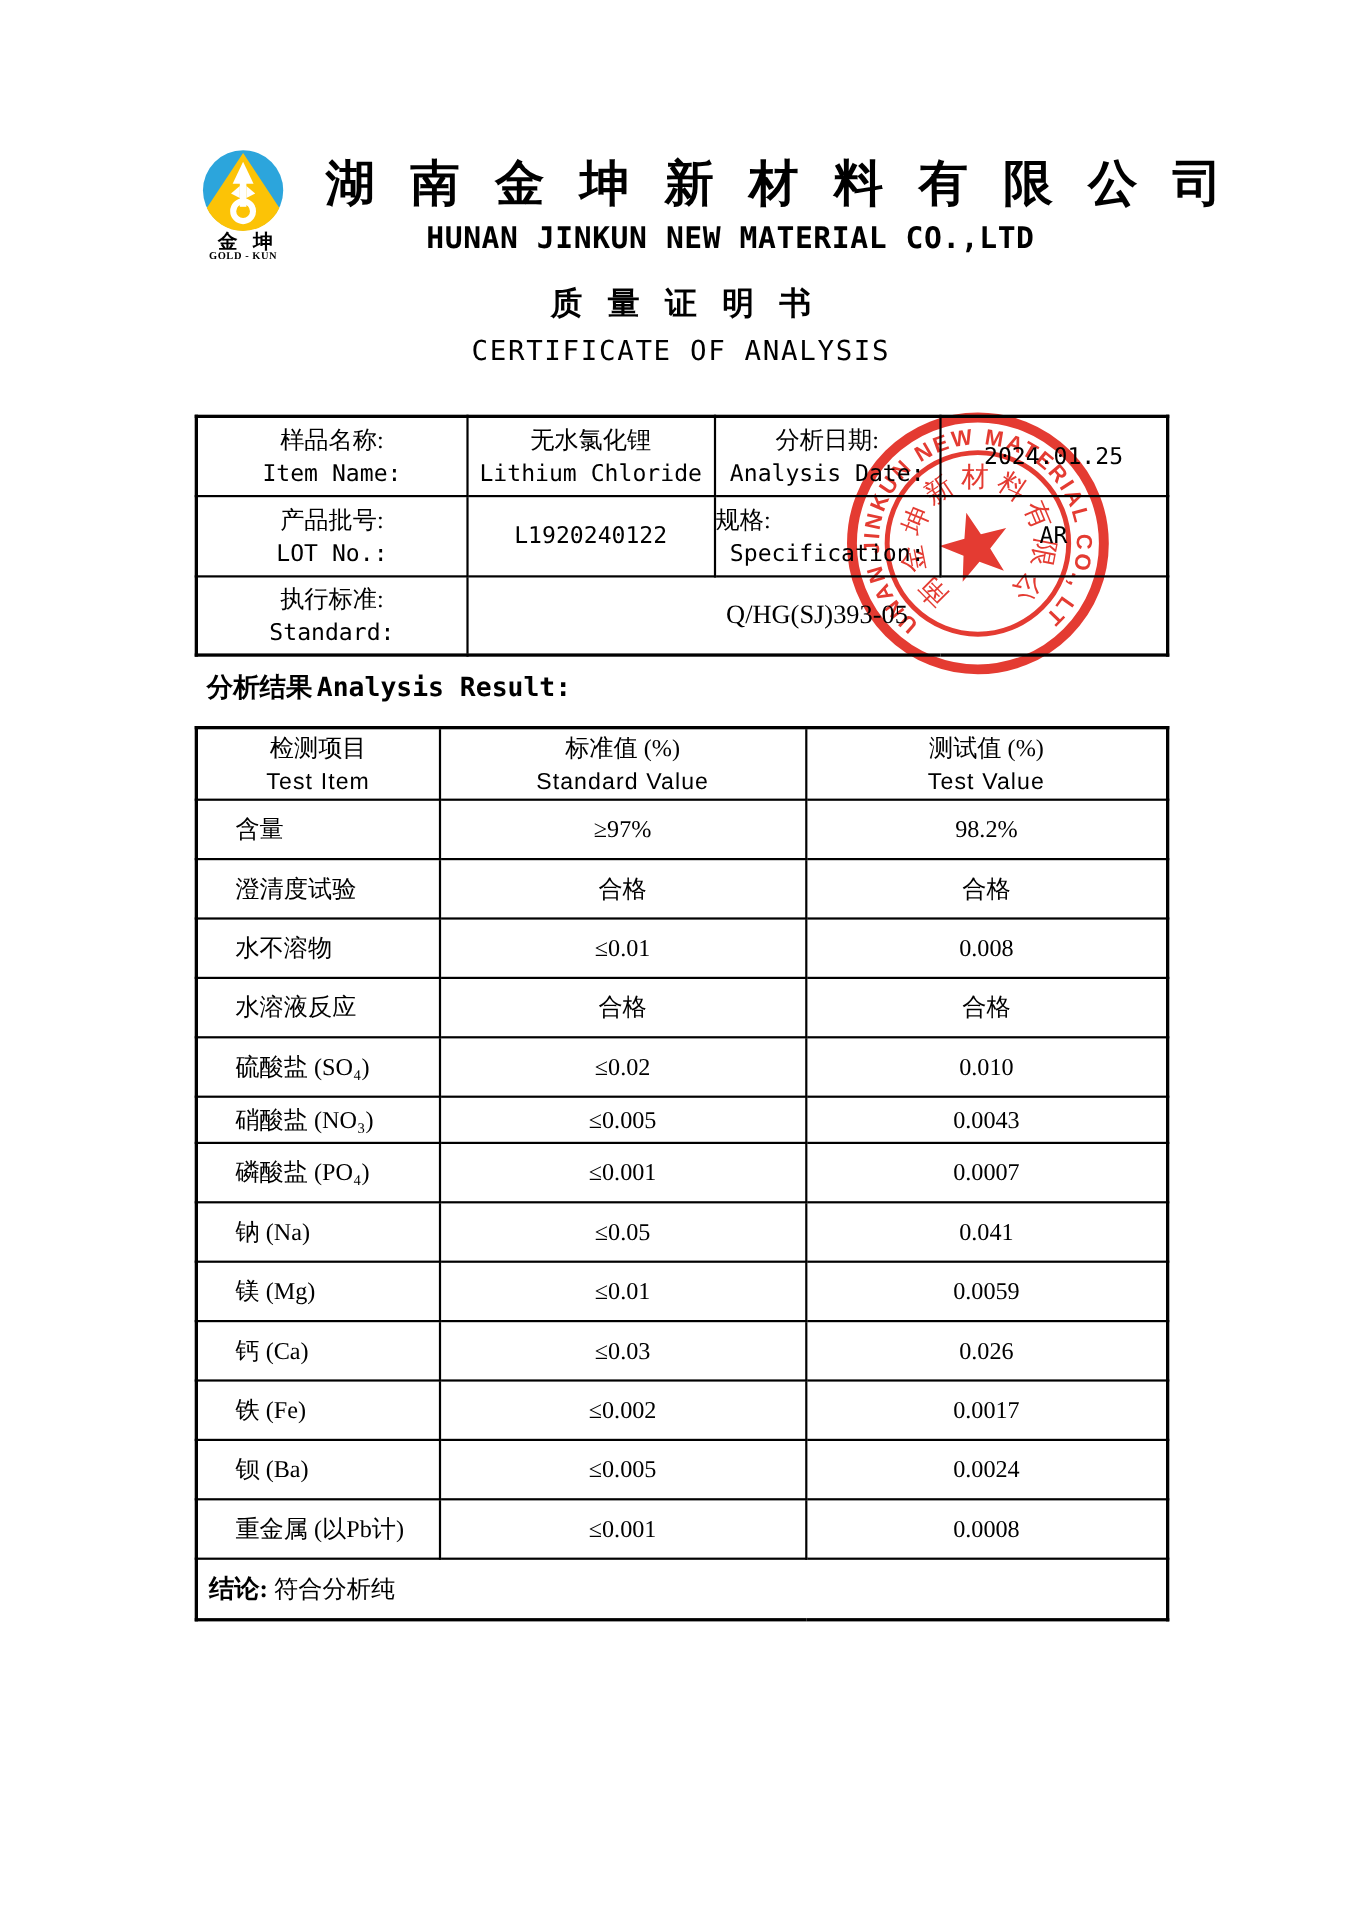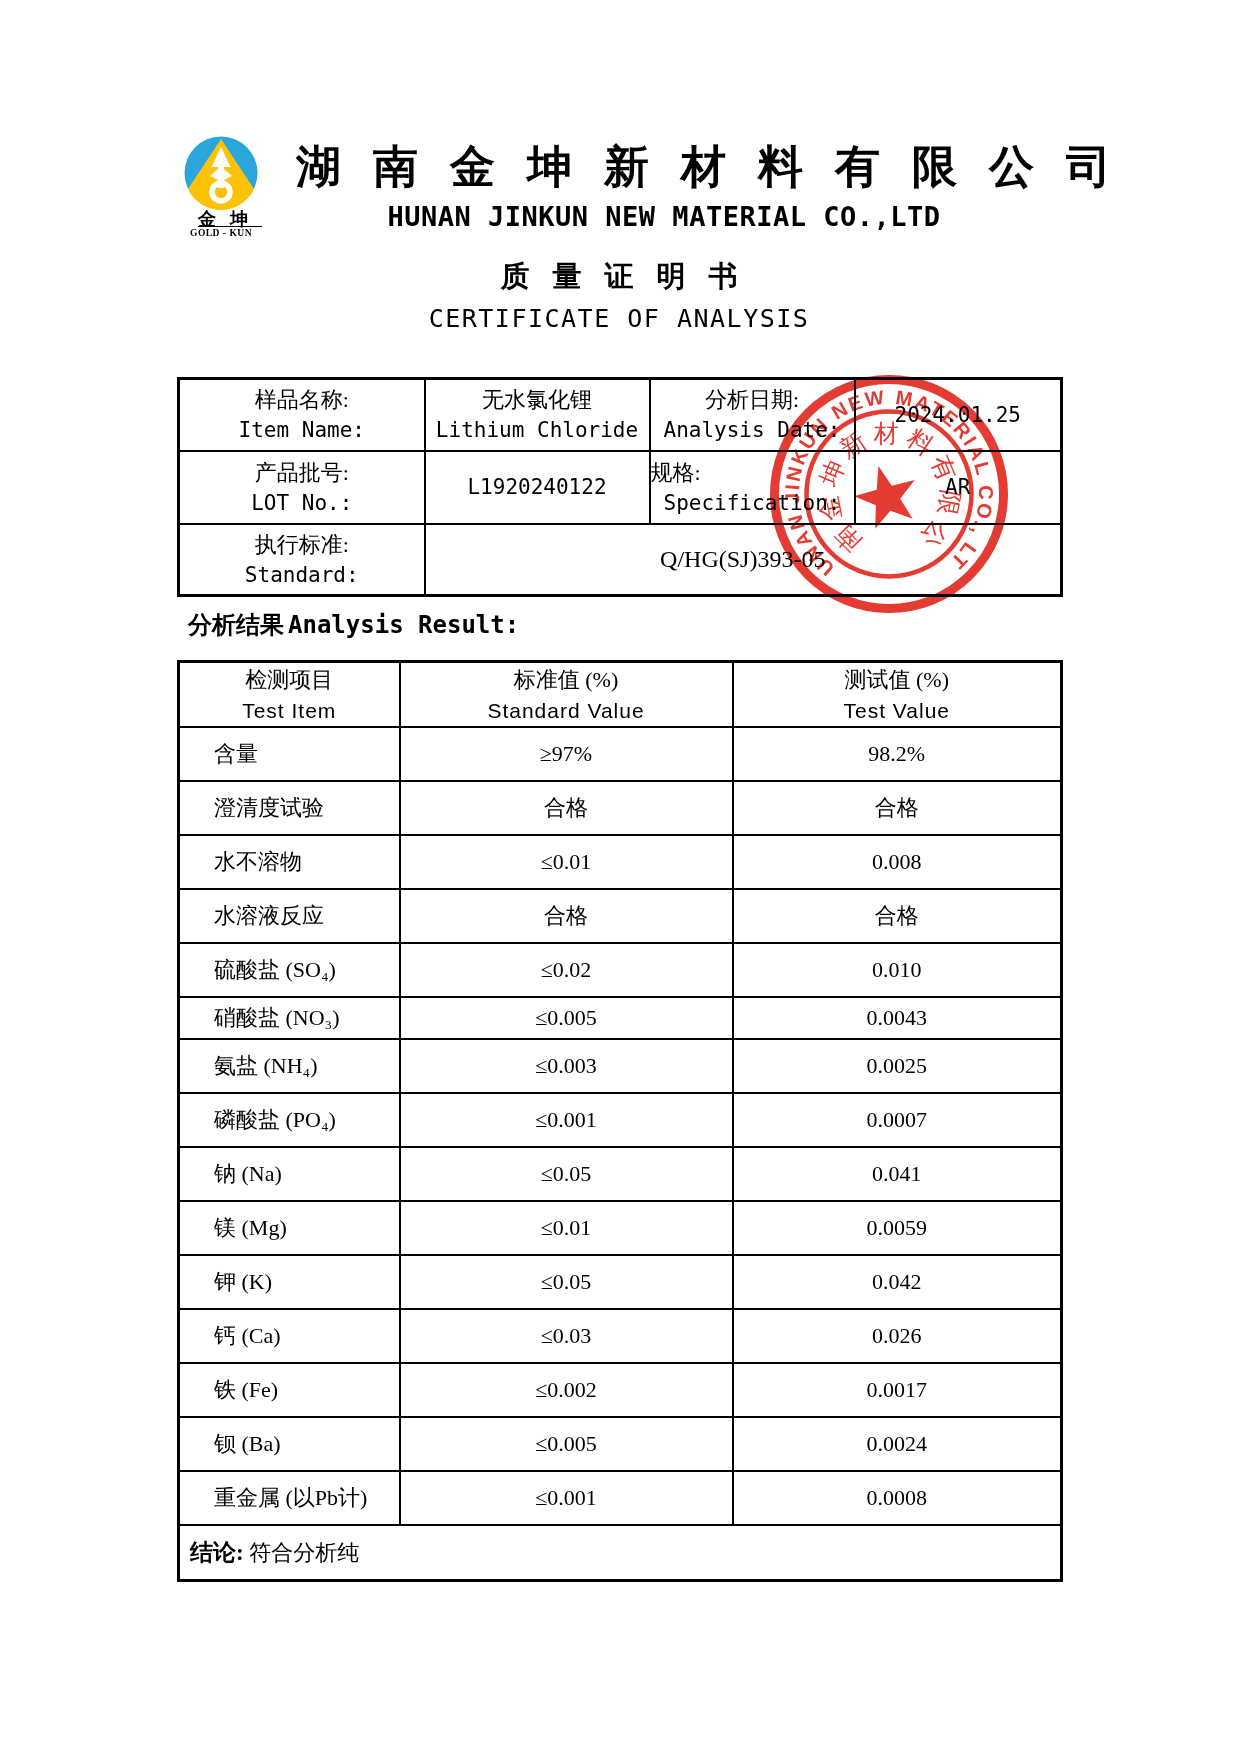--- a/index.html
+++ b/index.html
@@ -29,21 +29,21 @@
   }
   .title-en{
     left:177px;top:304px;width:884px;height:30px;line-height:30px;
     font-size:25px;font-weight:normal;letter-spacing:1.5px;
     font-family:"DejaVu Sans Mono",monospace;white-space:nowrap;
   }
   .logo{left:184px;top:136px;width:74px;height:76px;}
   .logo-cn{
     left:184px;top:209px;width:74px;height:20px;line-height:20px;
     font-size:18px;font-weight:bold;letter-spacing:14px;text-indent:14px;
-    text-align:center;white-space:nowrap;text-decoration:underline;
+    text-align:center;white-space:nowrap;
   }
   .logo-en{
     left:181px;top:227px;width:80px;height:12px;line-height:12px;
     font-size:9.5px;font-weight:bold;letter-spacing:0.5px;text-align:center;
     font-family:"Liberation Serif",serif;white-space:nowrap;
   }
 
   
   table{border-collapse:collapse;table-layout:fixed;}
   td,th{padding:0;border:2px solid #000;vertical-align:middle;overflow:hidden;}
@@ -191,43 +191,33 @@
           <td class="res-item">硫酸盐 (SO₄)</td>
           <td class="res-num">≤0.02</td>
           <td class="res-num">0.010</td>
         </tr>
     <tr style="height:42px">
           <td class="res-item">硝酸盐 (NO₃)</td>
           <td class="res-num">≤0.005</td>
           <td class="res-num">0.0043</td>
         </tr>
     <tr style="height:54px">
-          <td class="res-item">氨盐 (NH₄)</td>
-          <td class="res-num">≤0.003</td>
-          <td class="res-num">0.0025</td>
-        </tr>
-    <tr style="height:54px">
           <td class="res-item">磷酸盐 (PO₄)</td>
           <td class="res-num">≤0.001</td>
           <td class="res-num">0.0007</td>
         </tr>
     <tr style="height:54px">
           <td class="res-item">钠 (Na)</td>
           <td class="res-num">≤0.05</td>
           <td class="res-num">0.041</td>
         </tr>
     <tr style="height:54px">
           <td class="res-item">镁 (Mg)</td>
           <td class="res-num">≤0.01</td>
           <td class="res-num">0.0059</td>
-        </tr>
-    <tr style="height:54px">
-          <td class="res-item">钾 (K)</td>
-          <td class="res-num">≤0.05</td>
-          <td class="res-num">0.042</td>
         </tr>
     <tr style="height:54px">
           <td class="res-item">钙 (Ca)</td>
           <td class="res-num">≤0.03</td>
           <td class="res-num">0.026</td>
         </tr>
     <tr style="height:54px">
           <td class="res-item">铁 (Fe)</td>
           <td class="res-num">≤0.002</td>
           <td class="res-num">0.0017</td>

